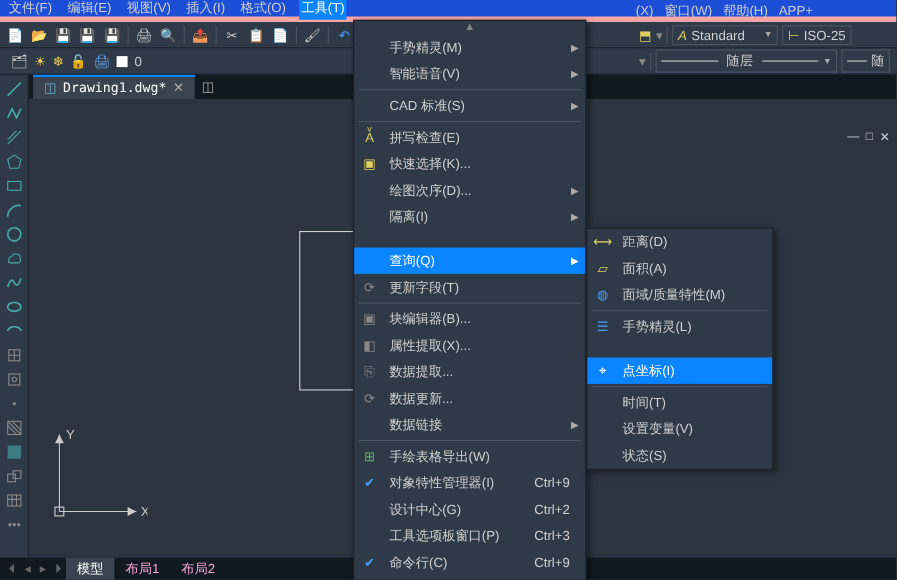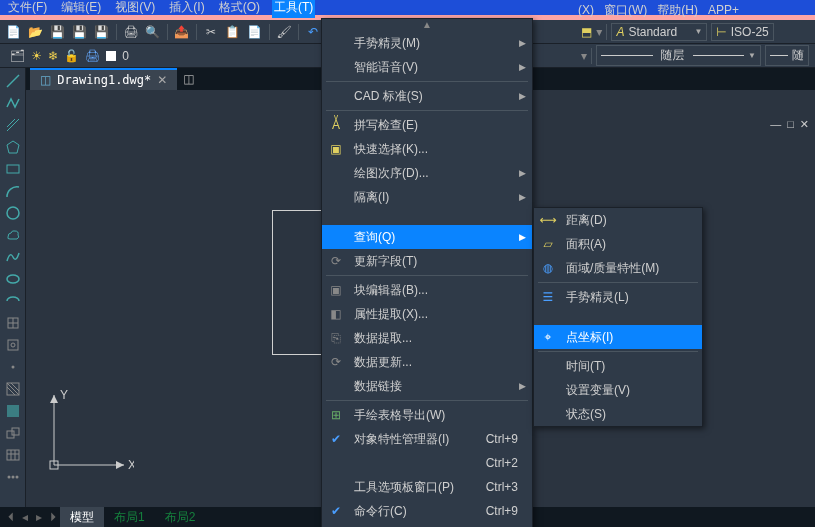--- a/index.html
+++ b/index.html
@@ -18,21 +18,21 @@
 .style-box .tri { font-size:8px; color:#aaa; }
 .tabbar { height:22px; background:#101820; display:flex; align-items:center; padding-left:30px; gap:0; }
 .tab { display:flex; align-items:center; gap:6px; padding:2px 10px; background:#3a4450; border-top:2px solid #0a84ff; height:100%; }
 .tab .txt { color:#fff; font-family:Consolas,monospace; }
 .tab .close { color:#aaa; cursor:default; }
 .newtab { padding:0 6px; color:#aaa; }
 .left-toolbar { position:absolute; left:0; top:68px; width:26px; bottom:20px; background:#2f3a48; display:flex; flex-direction:column; align-items:center; gap:4px; padding-top:4px; border-right:1px solid #1a2028; }
 .left-toolbar .tbtn { width:20px; height:18px; display:flex; align-items:center; justify-content:center; }
 .axis { position:absolute; left:44px; bottom:50px; pointer-events:none; }
 .statusbar { position:absolute; left:0; right:0; bottom:0; height:20px; background:#101820; display:flex; align-items:center; padding:0 4px; gap:0; }
-.statusbar .st-tab { padding:2px 10px; color:#15803d; }
+.statusbar .st-tab { padding:2px 10px; color:#f9a8d4; }
 .statusbar .st-tab.act { background:#3a4450; color:#fff; }
 .statusbar .arr { padding:0 4px; color:#666; }
 .menu { position:absolute; background:#2f3a48; border:1px solid #1a2028; box-shadow:2px 2px 6px rgba(0,0,0,.5); }
 .menu .mrow { display:flex; align-items:center; height:24px; padding:0 16px 0 0; position:relative; cursor:default; }
 .menu .mrow.hl { background:#0a84ff;margin-top:16px; }
 .menu .mrow.hl * { color:#fff !important; }
 .menu .micon { width:28px; height:24px; display:flex; align-items:center; justify-content:center; }
 .menu .mlabel { flex:1; padding-left:4px; color:#d0d0d0; }
 .menu .marrow { position:absolute; right:6px; font-size:9px; color:#aaa; }
 .menu .mshort { position:absolute; right:14px; color:#d0d0d0; }
@@ -344,20 +344,21 @@
       <span class="micon" style="color:#6a6;">⊞</span>
       <span class="mlabel">手绘表格导出(W)</span>
     </div>
   <div class="mrow">
       <span class="micon" style="color:#4a9eff;">✔</span>
       <span class="mlabel">对象特性管理器(I)</span>
       <span class="mshort">Ctrl+9</span>
     </div>
   <div class="mrow">
       <span class="micon"></span>
+      <span class="mlabel">设计中心(G)</span>
       <span class="mshort">Ctrl+2</span>
     </div>
   <div class="mrow">
       <span class="micon"></span>
       <span class="mlabel">工具选项板窗口(P)</span>
       <span class="mshort">Ctrl+3</span>
     </div>
   <div class="mrow">
       <span class="micon" style="color:#4a9eff;">✔</span>
       <span class="mlabel">命令行(C)</span>

